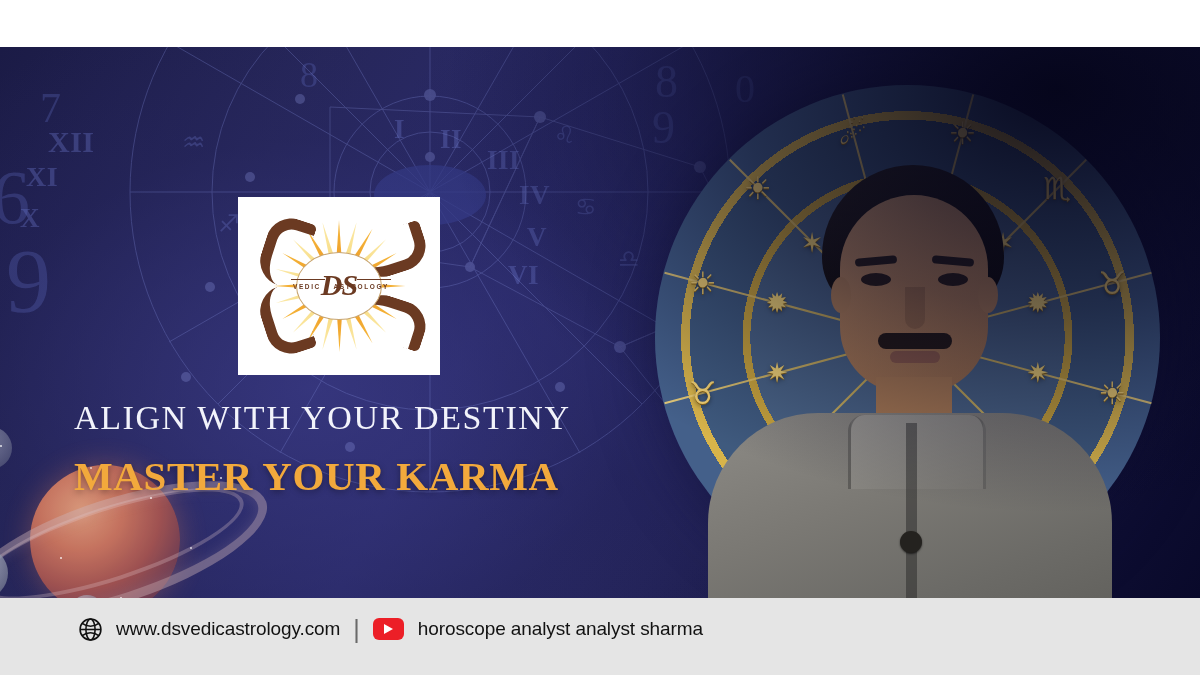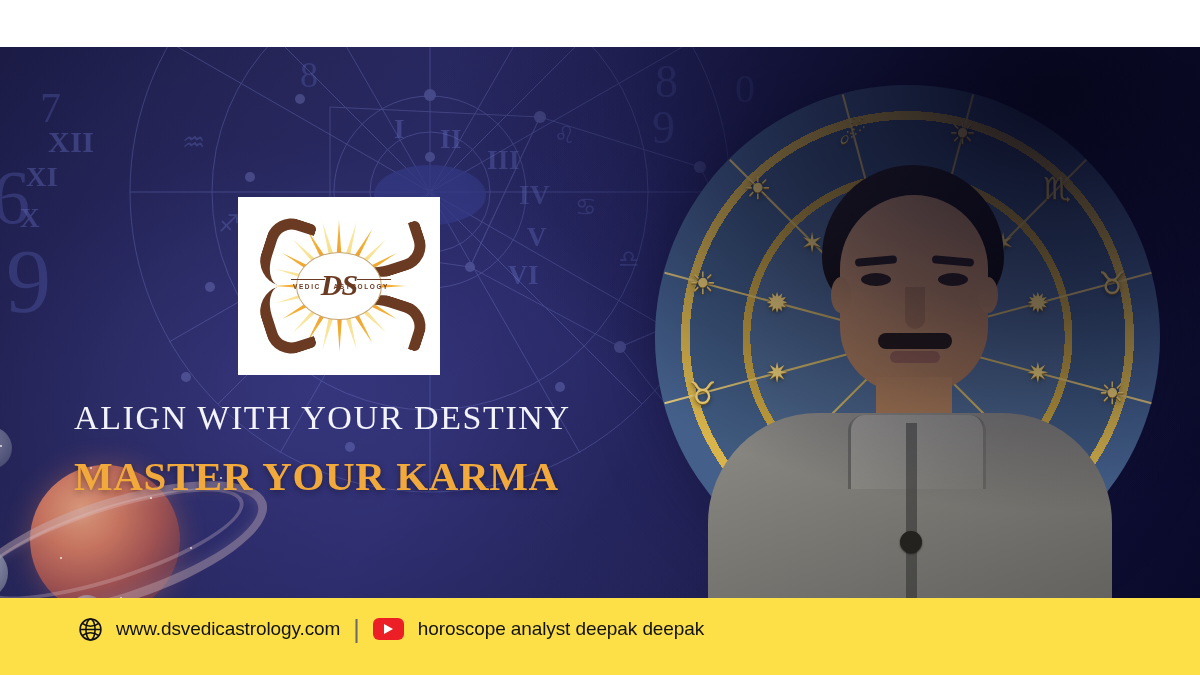--- a/index.html
+++ b/index.html
@@ -176,21 +176,21 @@
     font-family:"Liberation Serif",serif;font-size:34px;letter-spacing:1.6px;
     color:#f2f3fb;white-space:nowrap;
   }
   #h-line2{
     font-family:"Liberation Serif",serif;font-weight:700;font-size:41px;letter-spacing:.6px;
     color:#f2a93c;white-space:nowrap;margin-top:15px;
     text-shadow:0 2px 6px rgba(0,0,0,.35);
   }
 
   
-  #bottombar{position:absolute;left:0;top:598px;width:1200px;height:77px;background:#fde047;}
+  #bottombar{position:absolute;left:0;top:598px;width:1200px;height:77px;background:#e5e5e5;}
   #contact{position:absolute;left:78px;top:11px;display:flex;align-items:center;height:40px;}
   .globe{width:25px;height:25px;flex:0 0 auto;}
   #siteurl{
     margin-left:13px;font-family:"Liberation Sans",sans-serif;font-size:19px;color:#121212;
     letter-spacing:-.1px;white-space:nowrap;
   }
   .divider{margin:0 13px;font-size:25px;color:#6a6a6a;font-weight:300;line-height:1;}
   .yt{
     width:31px;height:22px;border-radius:6px;background:#ec1f27;flex:0 0 auto;position:relative;
   }
@@ -465,18 +465,18 @@
           <circle cx="12" cy="12" r="10"></circle>
           <ellipse cx="12" cy="12" rx="4.4" ry="10"></ellipse>
           <line x1="2" y1="12" x2="22" y2="12"></line>
           <path d="M4.1 6.2 A13 13 0 0 0 19.9 6.2"></path>
           <path d="M4.1 17.8 A13 13 0 0 1 19.9 17.8"></path>
         </g>
       </svg>
       <span id="siteurl">www.dsvedicastrology.com</span>
       <span class="divider">|</span>
       <span class="yt"></span>
-      <span id="ythandle">horoscope analyst deepak deepak</span>
+      <span id="ythandle">horoscope analyst analyst sharma</span>
     </div>
 
   </div>
 
 </div>
 
 </body></html>

